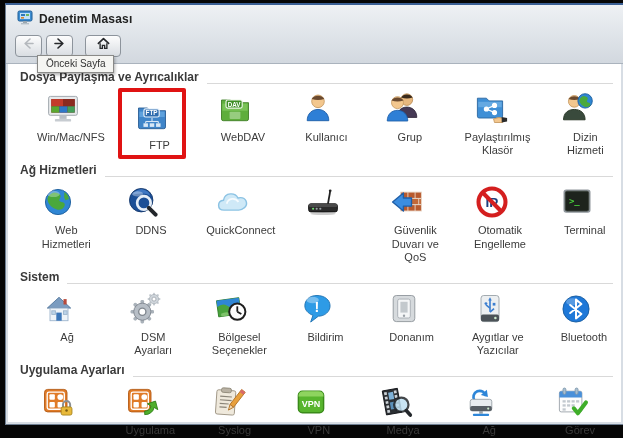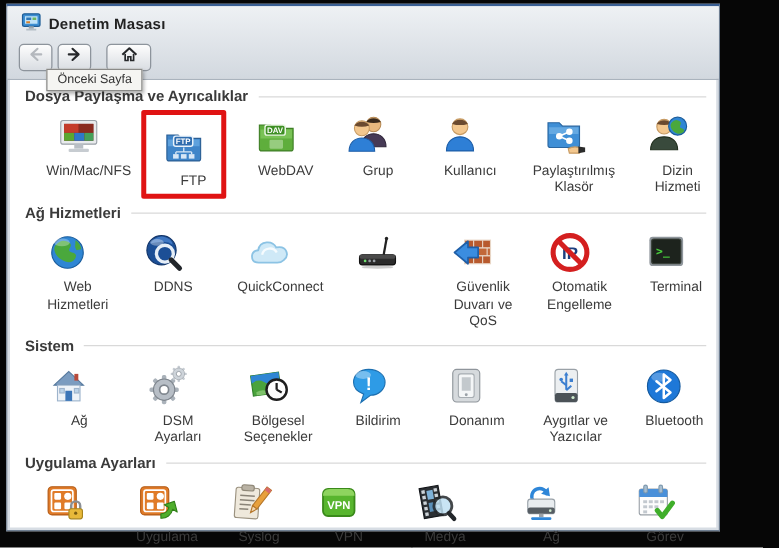--- a/index.html
+++ b/index.html
@@ -1,21 +1,21 @@
 <!DOCTYPE html>
 <html><head>
 <meta charset="utf-8">
 <style>
   html,body{margin:0;padding:0;}
   body{
     width:623px;height:438px;position:relative;background:#060606;
     font-family:"Liberation Sans","DejaVu Sans",sans-serif;overflow:hidden;
   }
   .window{
-    position:absolute;left:5px;top:3px;width:571px;height:422px;
+    position:absolute;left:5px;top:3px;width:619px;height:422px;
     background:#fff;border:1px solid #6f7f92;border-top:2px solid #3a5f94;
     box-shadow:inset 0 0 0 2px #d7dde4;box-sizing:border-box;
   }
   .chrome{
     background:linear-gradient(#eef1f4,#d2d8df);
     border-bottom:1px solid #aab3bd;padding:2px 2px 0 2px;
   }
   .titlebar{height:24px;display:flex;align-items:center;padding-left:9px;gap:6px;}
   .titlebar .title{font-size:12px;font-weight:bold;color:#222;letter-spacing:.2px;}
   .toolbar{height:29px;display:flex;align-items:center;padding:0 0 3px 7px;}
@@ -27,21 +27,21 @@
   .tb-btn.home{width:36px;margin-left:8px;}
   .tb-btn svg{width:15px;height:15px;}
   .tb-btn.disabled{color:#b4b8bd;}
   .tb-btn.active{color:#26282b;}
   .tooltip{
     position:absolute;left:31px;top:50px;z-index:9;background:#f5f5f2;
     border:1px solid #8a8a88;padding:2px 8px 3px;font-size:10px;color:#333;
     box-shadow:1px 2px 3px rgba(0,0,0,.3);white-space:nowrap;
   }
   .content{padding:3px 4px 0 8px;}
-  .section-header{display:flex;align-items:center;gap:8px;margin:3px 2px 1px 6px;}
+  .section-header{display:flex;align-items:flex-end;gap:8px;margin:3px 2px 1px 6px;}
   .section-header .h{font-size:12px;font-weight:bold;color:#3a3a3a;white-space:nowrap;}
   .section-header .rule{flex:1;height:1px;background:#d9d9d9;margin-right:4px;}
   .grid{display:grid;grid-template-columns:repeat(7,1fr);padding:0 0 0 2px;}
   .cell{
     display:flex;flex-direction:column;align-items:center;text-align:center;
     padding:3px 1px 1px;cursor:pointer;
   }
   .cell-inner{display:flex;flex-direction:column;align-items:center;padding:2px 4px;}
   .cell.highlighted .cell-inner{
     border:4px solid var(--hl,#e01313);border-radius:2px;padding:6px 8px 3px;
@@ -158,45 +158,45 @@
                 <rect x="14" y="23" width="12" height="8" rx="1" fill="#cfe9c2" opacity=".5"></rect>
               </svg>
             </div>
             <div class="app-label">WebDAV</div>
           </div>
         </div>
         <div class="cell">
           <div class="cell-inner">
             <div class="icon-box">
               <svg viewBox="0 0 40 40">
+                <circle cx="20" cy="11.5" r="7" fill="#f3c78e" stroke="#c79b63"></circle>
+                <path d="M13 9 a8 7 0 0 1 14 0 a15 9 0 0 1 -14 0" fill="#6b4a2f"></path>
+                <path d="M8 33 c0-8 5.5-12.5 12-12.5 s12 4.5 12 12.5 z" fill="#2e7fd6" stroke="#1d5ea8"></path>
+              </svg>
+            </div>
+            <div class="app-label">Kullanıcı</div>
+          </div>
+        </div>
+        <div class="cell">
+          <div class="cell-inner">
+            <div class="icon-box">
+              <svg viewBox="0 0 40 40">
                 <g transform="translate(7,-1) scale(.92)">
                   <circle cx="20" cy="11.5" r="7" fill="#e8b87e" stroke="#b78a55"></circle>
                   <path d="M13 9 a8 7 0 0 1 14 0 a15 9 0 0 1 -14 0" fill="#3a2a1c"></path>
                   <path d="M8 33 c0-8 5.5-12.5 12-12.5 s12 4.5 12 12.5 z" fill="#463a56" stroke="#2e2438"></path>
                 </g>
                 <g transform="translate(-4,2) scale(.95)">
                   <circle cx="20" cy="11.5" r="7" fill="#f3c78e" stroke="#c79b63"></circle>
                   <path d="M13 9 a8 7 0 0 1 14 0 a15 9 0 0 1 -14 0" fill="#6b4a2f"></path>
                   <path d="M8 33 c0-8 5.5-12.5 12-12.5 s12 4.5 12 12.5 z" fill="#2e7fd6" stroke="#1d5ea8"></path>
                 </g>
               </svg>
             </div>
             <div class="app-label">Grup</div>
-          </div>
-        </div>
-        <div class="cell">
-          <div class="cell-inner">
-            <div class="icon-box">
-              <svg viewBox="0 0 40 40">
-                <circle cx="20" cy="11.5" r="7" fill="#f3c78e" stroke="#c79b63"></circle>
-                <path d="M13 9 a8 7 0 0 1 14 0 a15 9 0 0 1 -14 0" fill="#6b4a2f"></path>
-                <path d="M8 33 c0-8 5.5-12.5 12-12.5 s12 4.5 12 12.5 z" fill="#2e7fd6" stroke="#1d5ea8"></path>
-              </svg>
-            </div>
-            <div class="app-label">Kullanıcı</div>
           </div>
         </div>
         <div class="cell">
           <div class="cell-inner">
             <div class="icon-box">
               <svg viewBox="0 0 40 40">
                 <path d="M6 8 h10 l3 3 h15 v17 a2 2 0 0 1 -2 2 H8 a2 2 0 0 1 -2 -2 z" fill="#3f8fd6" stroke="#2a66a0"></path>
                 <rect x="7" y="12" width="26" height="6" fill="#65a9e2"></rect>
                 <g stroke="#fff" stroke-width="1.4" fill="#fff">
                   <circle cx="16" cy="20" r="2.2"></circle>

